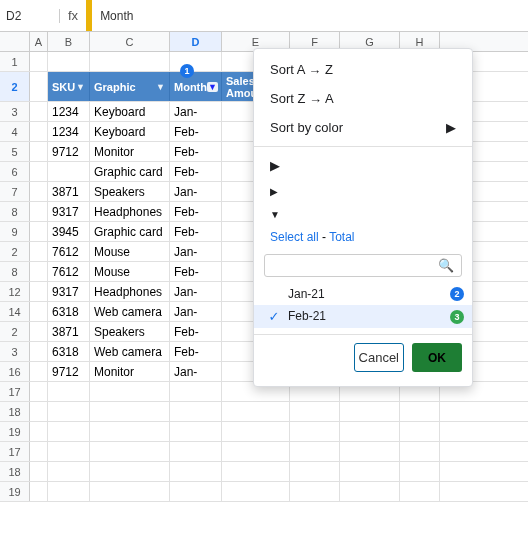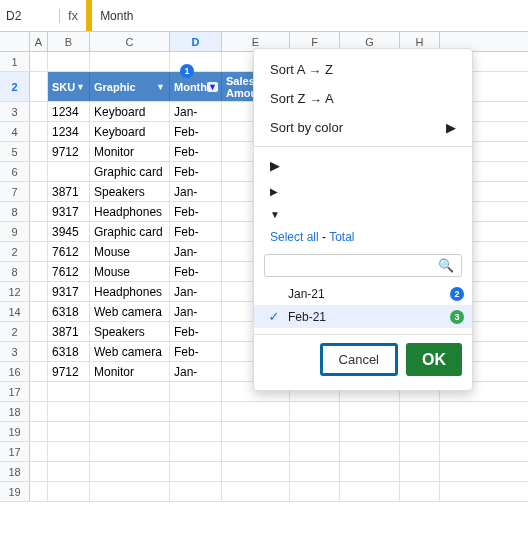--- a/index.html
+++ b/index.html
@@ -240,21 +240,21 @@
     }
 
     
     .values-list {
       max-height: 80px;
       overflow-y: auto;
       padding: 2px 0;
     }
     .value-item {
       display: flex;
-      align-items: flex-end;
+      align-items: flex-start;
       padding: 4px 12px;
       font-size: 12px;
       color: #202124;
       cursor: pointer;
       position: relative;
     }
     .value-item.checked-item {
       background: #e8f0fe;
     }
     .checkmark {
@@ -273,35 +273,35 @@
     
     .dropdown-footer {
       display: flex;
       justify-content: flex-end;
       padding: 8px 10px;
       gap: 8px;
       border-top: 1px solid #e0e0e0;
       margin-top: 4px;
     }
     .btn-cancel {
-      padding: 6px 16px;
-      border: 3px solid #0369a1;
+      padding: 6px 4px;
+      border: 1px solid #0369a1;
       border-radius: 3px;
       background: #fff;
       font-size: 13px;
       color: #333;
       cursor: pointer;
     }
     .btn-ok {
       padding: 6px 16px;
       border: none;
       border-radius: 3px;
       background: #1e7e34;
-      font-size: 16px;
-      color: #ffffff;
+      font-size: 12px;
+      color: #000000;
       cursor: pointer;
       font-weight: bold;
     }
   </style>
 </head>
 <body>
 
 <div class="spreadsheet">
 
   <div class="formula-bar">

